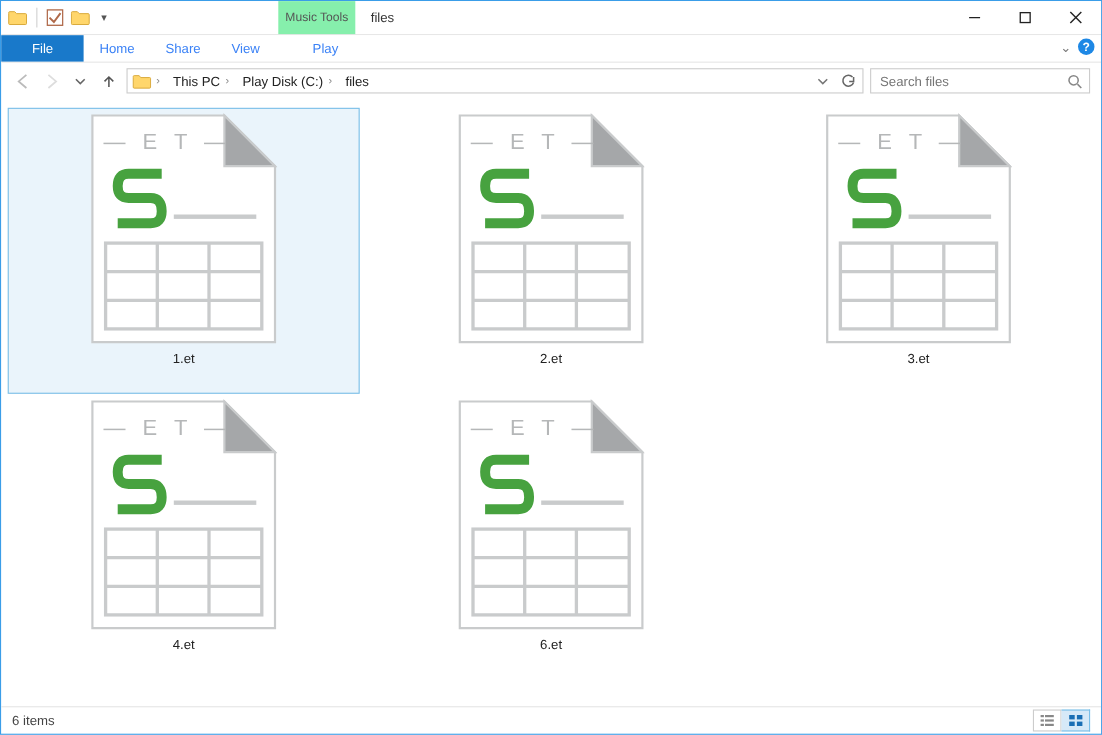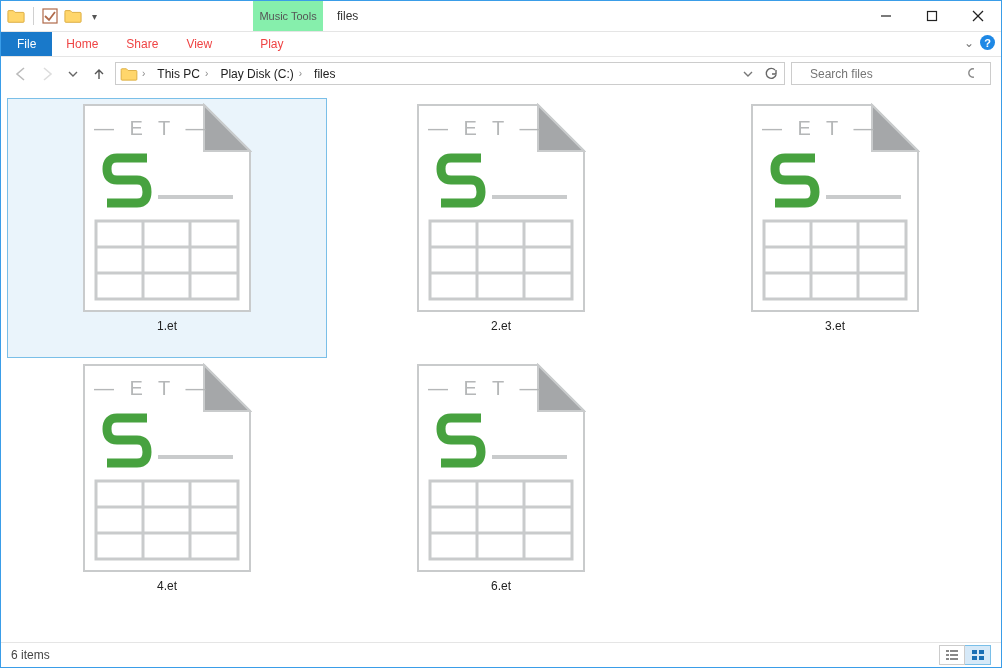--- a/index.html
+++ b/index.html
@@ -79,27 +79,27 @@
     height: 25px;
     background: #fff;
     display: flex;
     align-items: stretch;
     border-bottom: 1px solid #e5e5e5;
     position: relative;
   }
   .ribbon .tab {
     padding: 0 14px;
     line-height: 24px;
-    color: #ef4444;
+    color: #3b82f6;
     font-size: 12px;
   }
   .ribbon .tab.file {
     background: #1979ca;
     color: #fff;
-    padding: 0 16px;
+    padding: 0 28px;
   }
   .ribbon .tab.play {
     margin-left: 20px;
   }
   .ribbon-right {
     position: absolute;
     right: 6px; top: 3px;
     display: flex;
     align-items: center;
     gap: 6px;
@@ -151,21 +151,22 @@
     position: absolute; right: 6px;
     display: flex; align-items: center; gap: 10px;
     color: #777;
   }
   .searchbox {
     width: 200px;
     height: 23px;
     border: 1px solid #ccc;
     display: flex;
     align-items: center;
-    padding: 0 16px;
+    padding: 0 6px;
+    justify-content: space-between;
     color: #888;
   }
   .searchbox input {
     border: none; outline: none;
     color: #888; font-size: 12px;
     width: 160px;
     background: transparent;
   }
 
   

